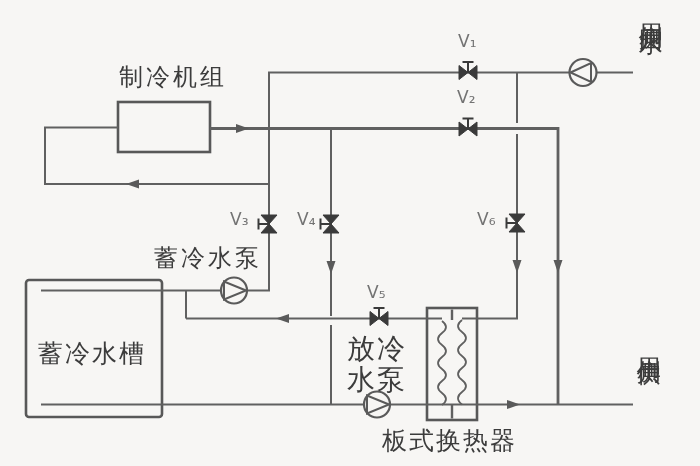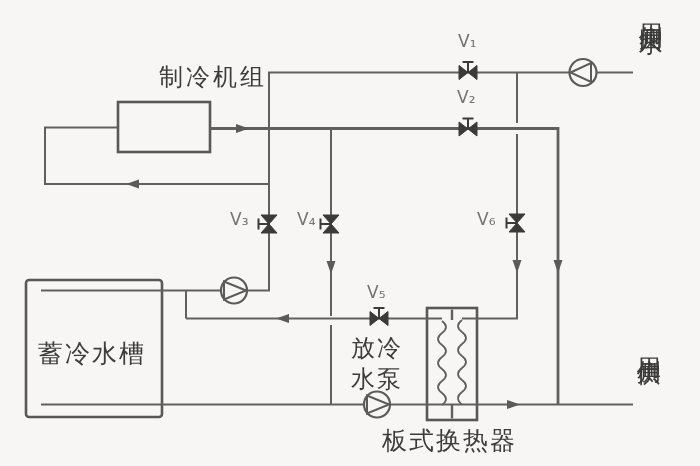--- a/index.html
+++ b/index.html
@@ -6,24 +6,24 @@
   #stage{
     position:relative;width:700px;height:466px;
     background:#f7f6f4;overflow:hidden;
     font-family:"DejaVu Sans","Liberation Sans",sans-serif;
   }
   #pipes{position:absolute;left:0;top:0;}
   .lbl{
     position:absolute;color:#3c3c3c;line-height:1.2;
     white-space:nowrap;user-select:none;
   }
-  .lbl-chiller      {left:116px;top:63px;width:114px;text-align:center;font-size:24px;letter-spacing:3px;margin-left:40px;}
+  .lbl-chiller      {left:116px;top:63px;width:114px;text-align:center;font-size:24px;letter-spacing:3px;}
   .lbl-storage-pump {left:148px;top:244px;width:120px;text-align:center;font-size:24px;letter-spacing:3px;}
   .lbl-tank         {left:38px;top:339px;width:120px;text-align:left;font-size:25px;letter-spacing:2px;}
-  .lbl-discharge-pump{left:345px;top:333px;width:64px;text-align:center;font-size:24px;letter-spacing:2px;white-space:pre-line;line-height:31px;}
+  .lbl-discharge-pump{left:345px;top:333px;width:64px;text-align:center;font-size:28px;letter-spacing:2px;white-space:pre-line;line-height:31px;}
   .lbl-hx           {left:382px;top:426px;width:146px;font-size:25px;letter-spacing:2px;}
   .lbl-chilled-pump {left:548px;top:30px;width:88px;text-align:center;font-size:24px;letter-spacing:2px;}
   .lbl-vert{
     writing-mode:vertical-rl;text-orientation:upright;
     font-size:24px;letter-spacing:2px;
   }
   .lbl-return{left:636px;top:4px;height:135px;}
   .lbl-supply{left:634px;top:338px;height:108px;}
   .lbl-valve{font-size:17px;color:#737373;}
   .lbl-v1{left:458px;top:31px;}
@@ -131,20 +131,21 @@
       <polygon points="139,179.5 139,188.5 126,184"></polygon>
       <polygon points="326.5,261 335.5,261 331,274"></polygon>
       <polygon points="512.5,260 521.5,260 517,273"></polygon>
       <polygon points="553.5,260 562.5,260 558,273"></polygon>
       <polygon points="289,314 289,323 276,318.5"></polygon>
       <polygon points="507,400 507,409 520,404.5"></polygon>
     </g>
   </svg>
 
   <div class="lbl lbl-chiller">制冷机组</div>
+  <div class="lbl lbl-storage-pump">蓄冷水泵</div>
   <div class="lbl lbl-tank">蓄冷水槽</div>
   <div class="lbl lbl-discharge-pump">放冷
 水泵</div>
   <div class="lbl lbl-hx">板式换热器</div>
   <div class="lbl lbl-vert lbl-return">用户侧回水</div>
   <div class="lbl lbl-vert lbl-supply">用户侧供</div>
 
   <div class="lbl lbl-valve lbl-v1">V₁</div>
   <div class="lbl lbl-valve lbl-v2">V₂</div>
   <div class="lbl lbl-valve lbl-v3">V₃</div>

